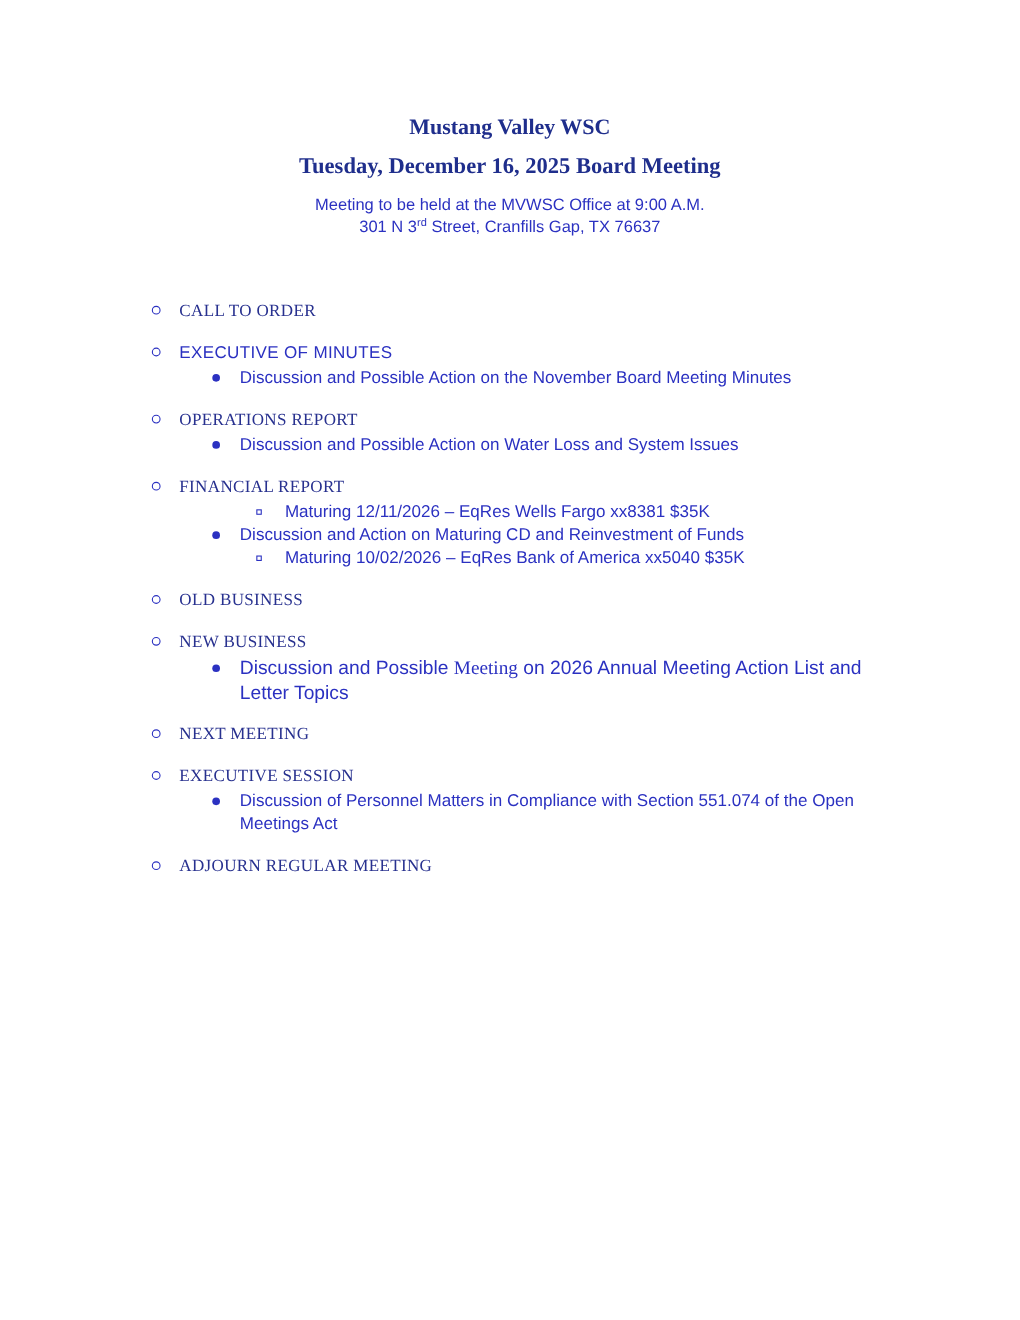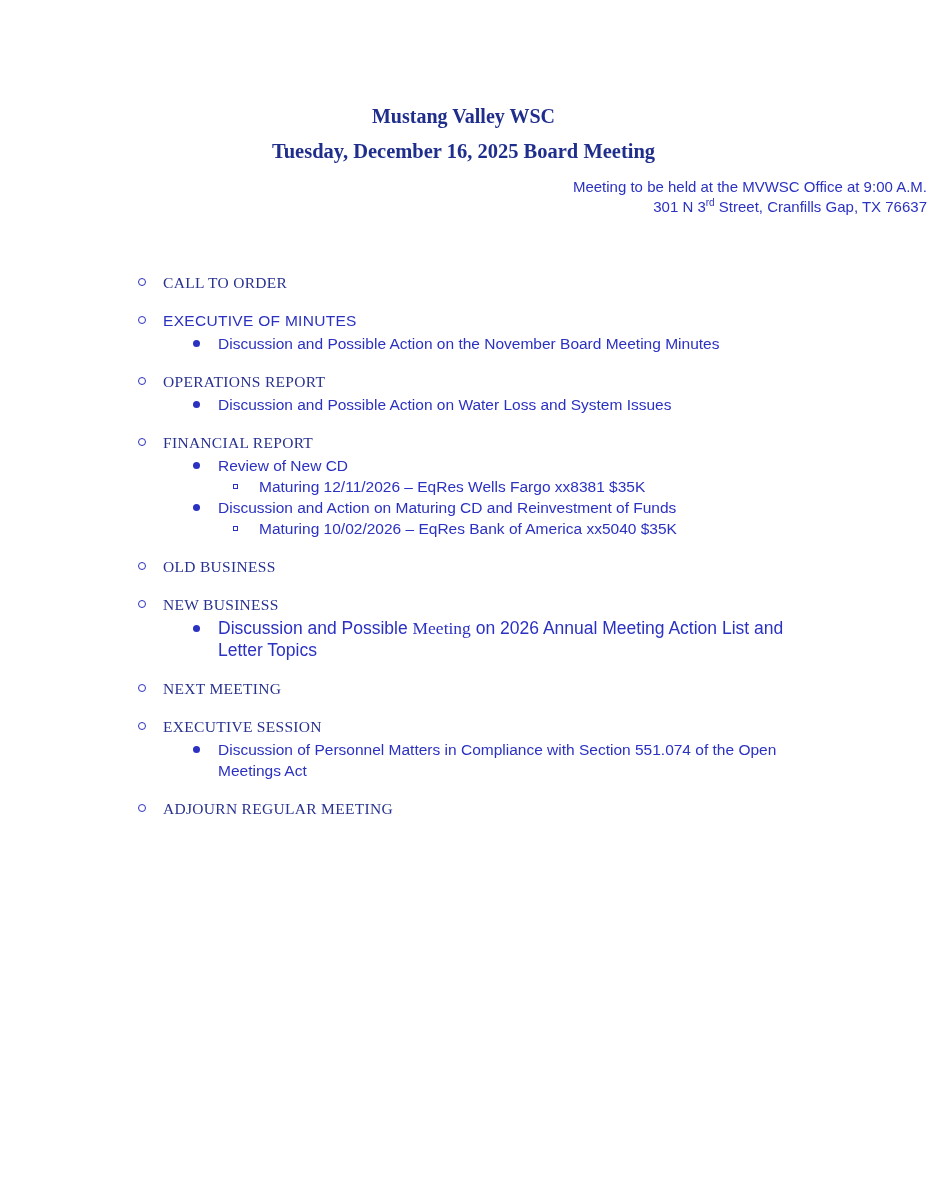--- a/index.html
+++ b/index.html
@@ -30,21 +30,20 @@
   }
   .meeting-title{
     font-family:"Liberation Serif","DejaVu Serif",serif;
     font-weight:bold;font-size:20.5px;line-height:26px;
     margin-top:10px;
     color:var(--title-color);
   }
   .location-line{
     font-size:15px;line-height:20px;
     color:var(--body-color);
-    text-align:right;
   }
   .location-line.first{margin-top:13px;}
   sup{font-size:10px;vertical-align:super;line-height:0;}
 
   
   .agenda{
     margin:55px 0 0 136px;
     width:658px;
     color:var(--body-color);
   }
@@ -123,26 +122,20 @@
         <span class="b-disc"></span>
       </span>
       <span class="text"><span class="f-sans">Discussion and Possible Action on Water Loss and System Issues</span></span>
     </div>
     <div class="l1 f-serif">
       <span class="marker">
         <span class="b-circle"></span>
       </span>
       <span class="label">FINANCIAL REPORT</span>
     </div>
-    <div class="l2">
-      <span class="marker">
-        <span class="b-disc"></span>
-      </span>
-      <span class="text"><span class="f-sans">Review of New CD</span></span>
-    </div>
     <div class="l3">
       <span class="marker">
         <span class="b-square"></span>
       </span>
       <span class="text">Maturing 12/11/2026 – EqRes Wells Fargo xx8381 $35K</span>
     </div>
     <div class="l2">
       <span class="marker">
         <span class="b-disc"></span>
       </span>

